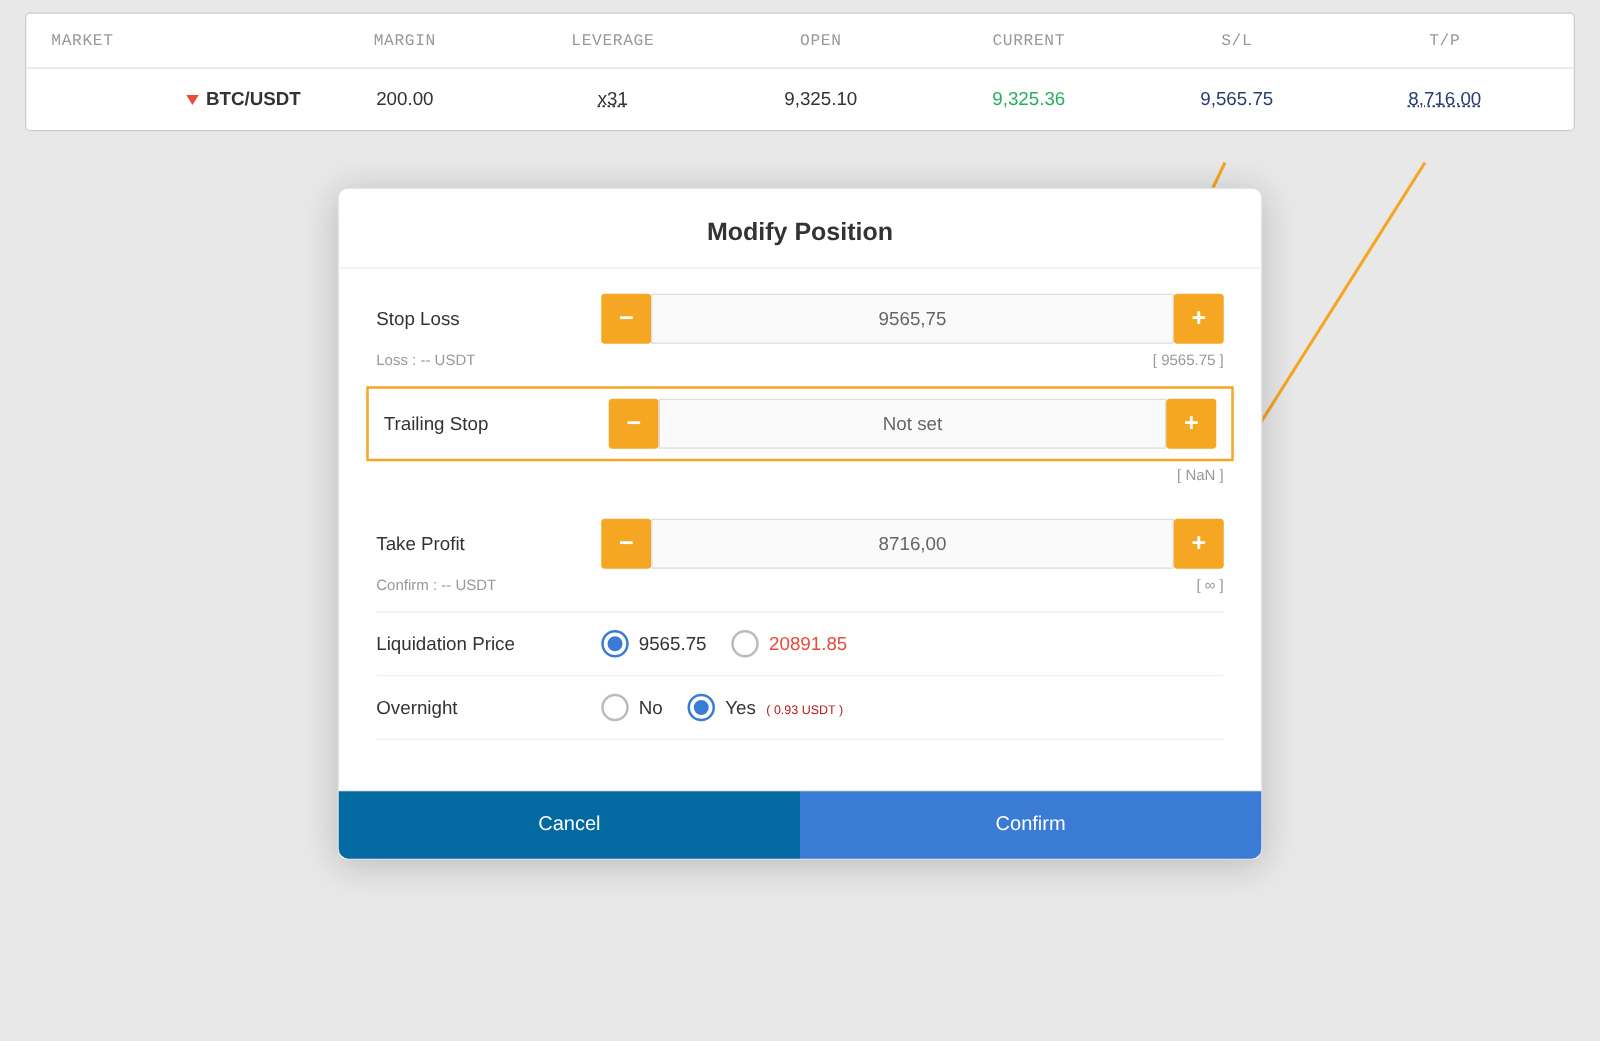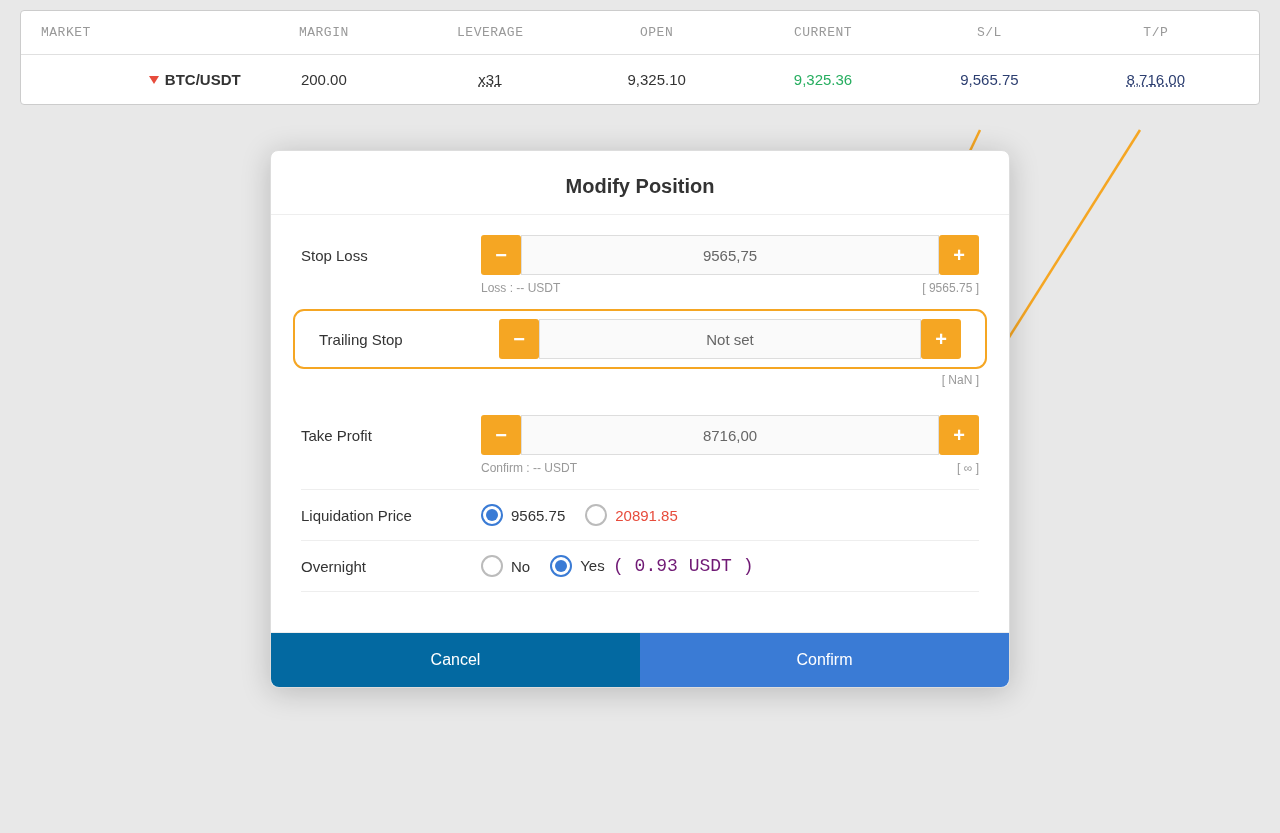--- a/index.html
+++ b/index.html
@@ -96,22 +96,22 @@
       padding: 20px 30px;
     }
     .form-row {
       display: flex;
       align-items: center;
       margin-bottom: 6px;
       position: relative;
     }
     .form-row.trailing-stop-row {
       border: 2.5px solid #f5a623;
-      border-radius: 11px;
-      padding: 8px 24px;
+      border-radius: 0;
+      padding: 8px 12px;
       margin-left: -8px;
       margin-right: -8px;
       margin-bottom: 4px;
     }
     .form-label {
       font-size: 15px;
       color: #333;
       width: 180px;
       flex-shrink: 0;
     }
@@ -142,21 +142,20 @@
       text-align: center;
       font-size: 15px;
       color: #666;
       background: #fafafa;
       outline: none;
       padding: 0 8px;
     }
     .sub-label {
       font-size: 12px;
       color: #999;
-      margin-left: 180px;
       margin-bottom: 14px;
       display: flex;
       justify-content: space-between;
     }
     .sub-label-trailing {
       font-size: 12px;
       color: #999;
       text-align: right;
       margin-bottom: 14px;
       padding-right: 0;
@@ -214,21 +213,21 @@
     .overnight-row {
       display: flex;
       align-items: center;
       margin: 14px 0;
     }
     .overnight-label {
       font-size: 15px;
       color: #333;
       width: 180px;
     }
-    .overnight-cost { font-size: 18px; color: #701a75; font-family: Liberation Mono, monospace; }
+    .overnight-cost { font-size: 10px; color: #b91c1c; }
 
     
     .modal-footer {
       display: flex;
       gap: 0;
       border-top: 1px solid #eee;
       margin-top: 10px;
     }
     .btn-cancel {
       flex: 1;

